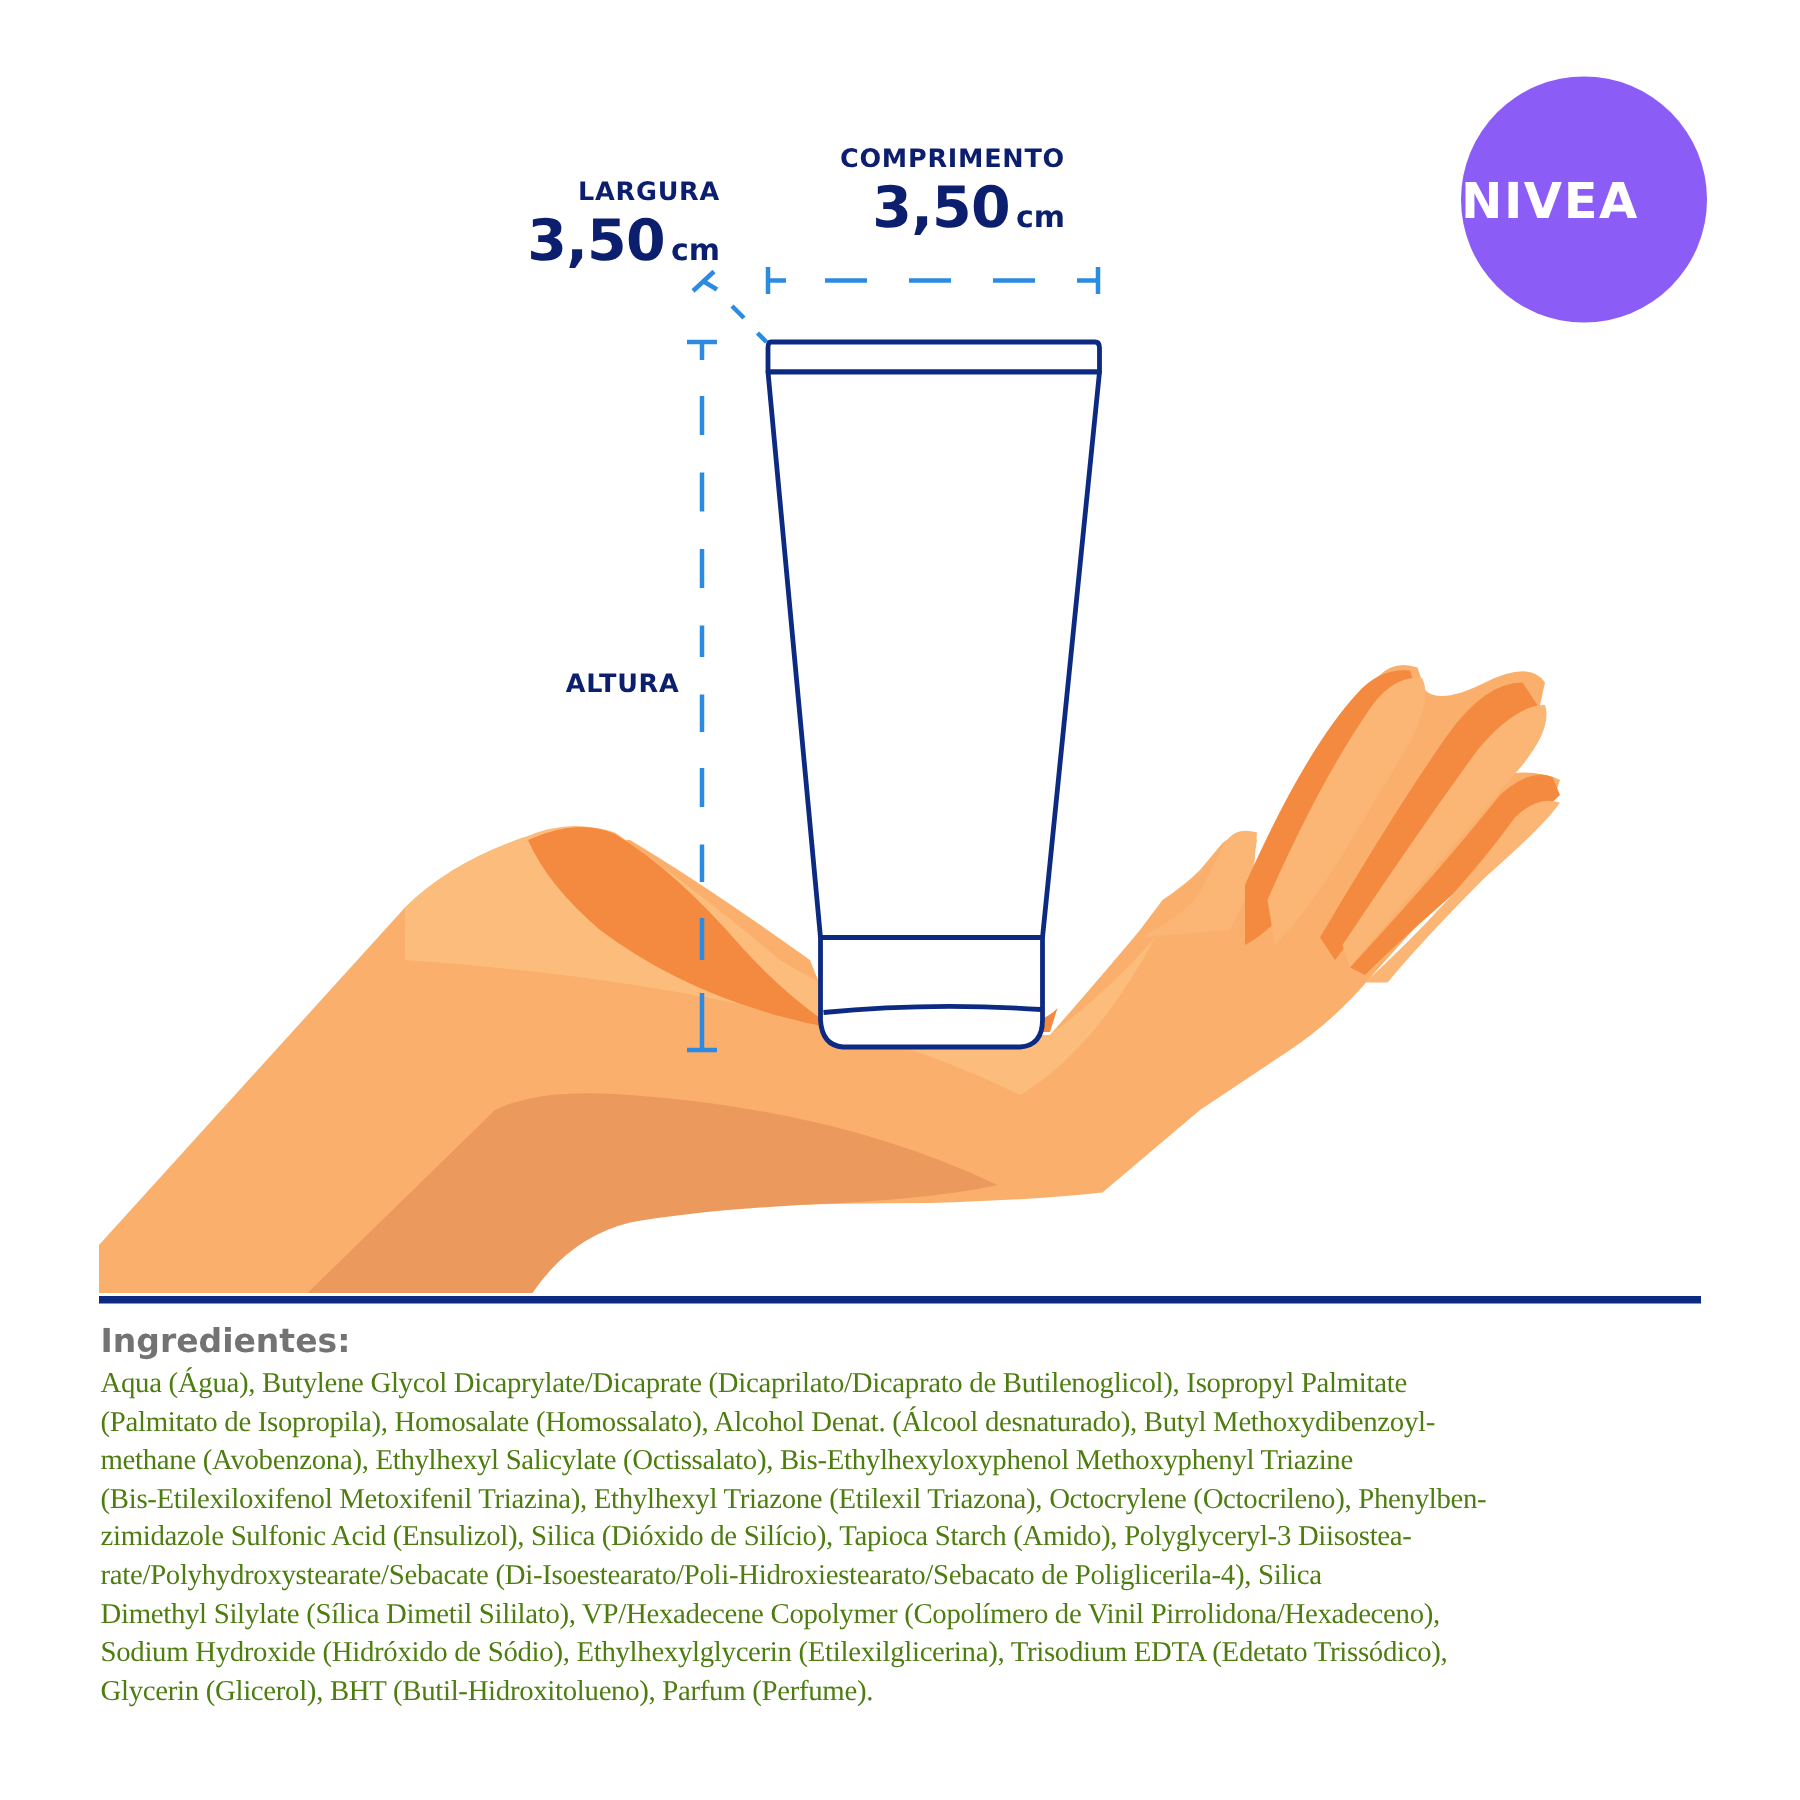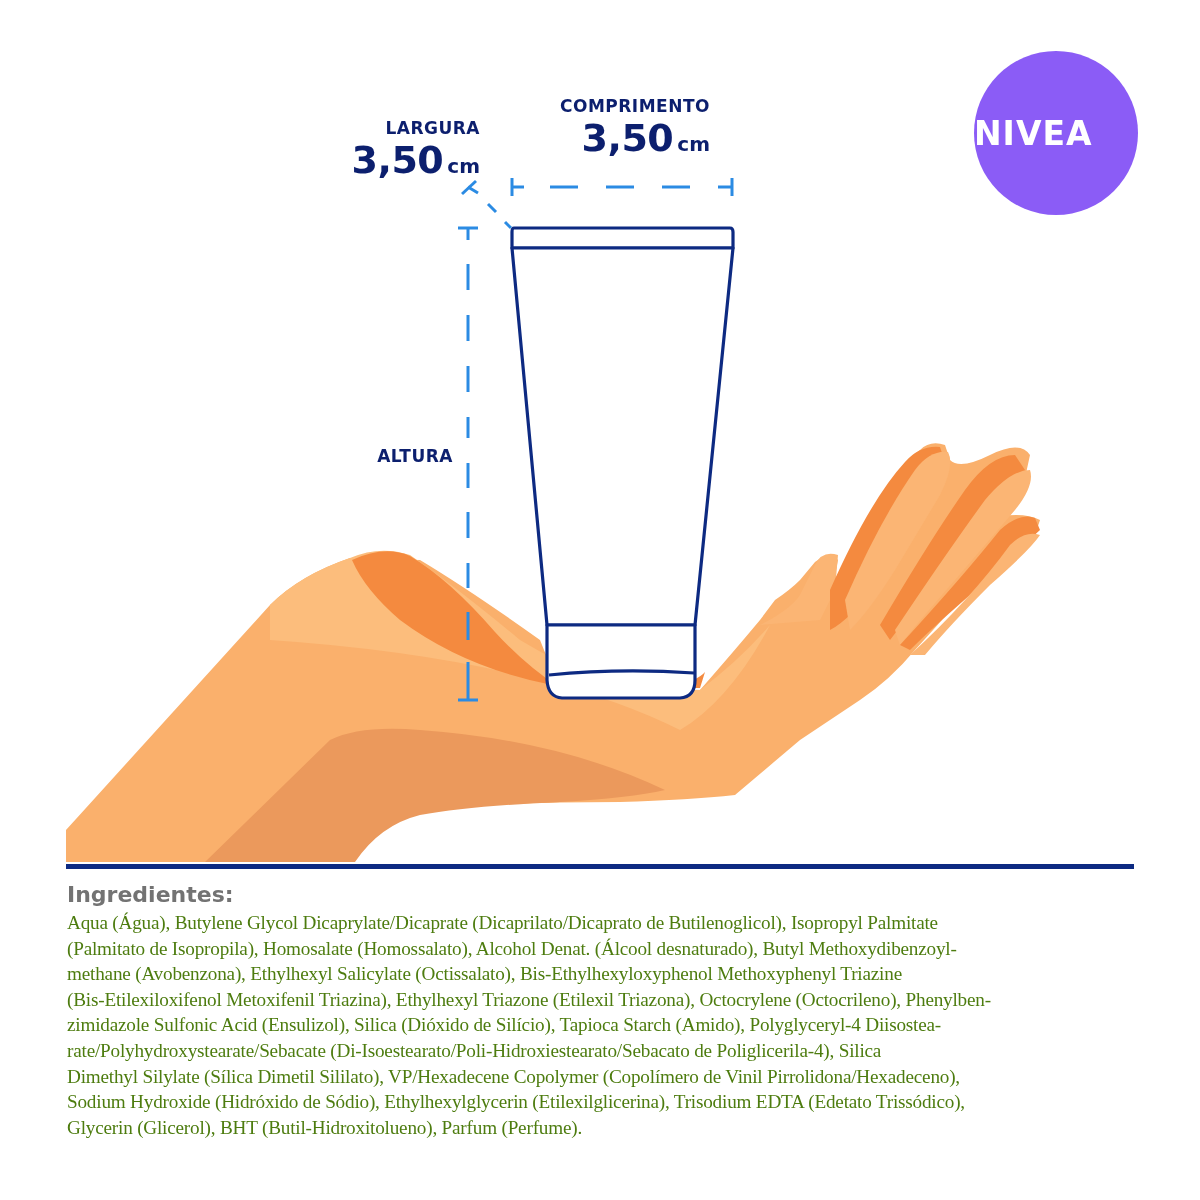--- a/index.html
+++ b/index.html
@@ -126,18 +126,18 @@
 </div>
 
 <div class="divider"></div>
 
 <div class="ingredients">
   <h2>Ingredientes:</h2>
   <p>Aqua (Água), Butylene Glycol Dicaprylate/Dicaprate (Dicaprilato/Dicaprato de Butilenoglicol), Isopropyl Palmitate</p>
   <p>(Palmitato de Isopropila), Homosalate (Homossalato), Alcohol Denat. (Álcool desnaturado), Butyl Methoxydibenzoyl-</p>
   <p>methane (Avobenzona), Ethylhexyl Salicylate (Octissalato), Bis-Ethylhexyloxyphenol Methoxyphenyl Triazine</p>
   <p>(Bis-Etilexiloxifenol Metoxifenil Triazina), Ethylhexyl Triazone (Etilexil Triazona), Octocrylene (Octocrileno), Phenylben-</p>
-  <p>zimidazole Sulfonic Acid (Ensulizol), Silica (Dióxido de Silício), Tapioca Starch (Amido), Polyglyceryl-4 Diisostea-</p>
+  <p>zimidazole Sulfonic Acid (Ensulizol), Silica (Dióxido de Silício), Tapioca Starch (Amido), Polyglyceryl-3 Diisostea-</p>
   <p>rate/Polyhydroxystearate/Sebacate (Di-Isoestearato/Poli-Hidroxiestearato/Sebacato de Poliglicerila-4), Silica</p>
   <p>Dimethyl Silylate (Sílica Dimetil Sililato), VP/Hexadecene Copolymer (Copolímero de Vinil Pirrolidona/Hexadeceno),</p>
   <p>Sodium Hydroxide (Hidróxido de Sódio), Ethylhexylglycerin (Etilexilglicerina), Trisodium EDTA (Edetato Trissódico),</p>
   <p>Glycerin (Glicerol), BHT (Butil-Hidroxitolueno), Parfum (Perfume).</p>
 </div>
 
 </body></html>

